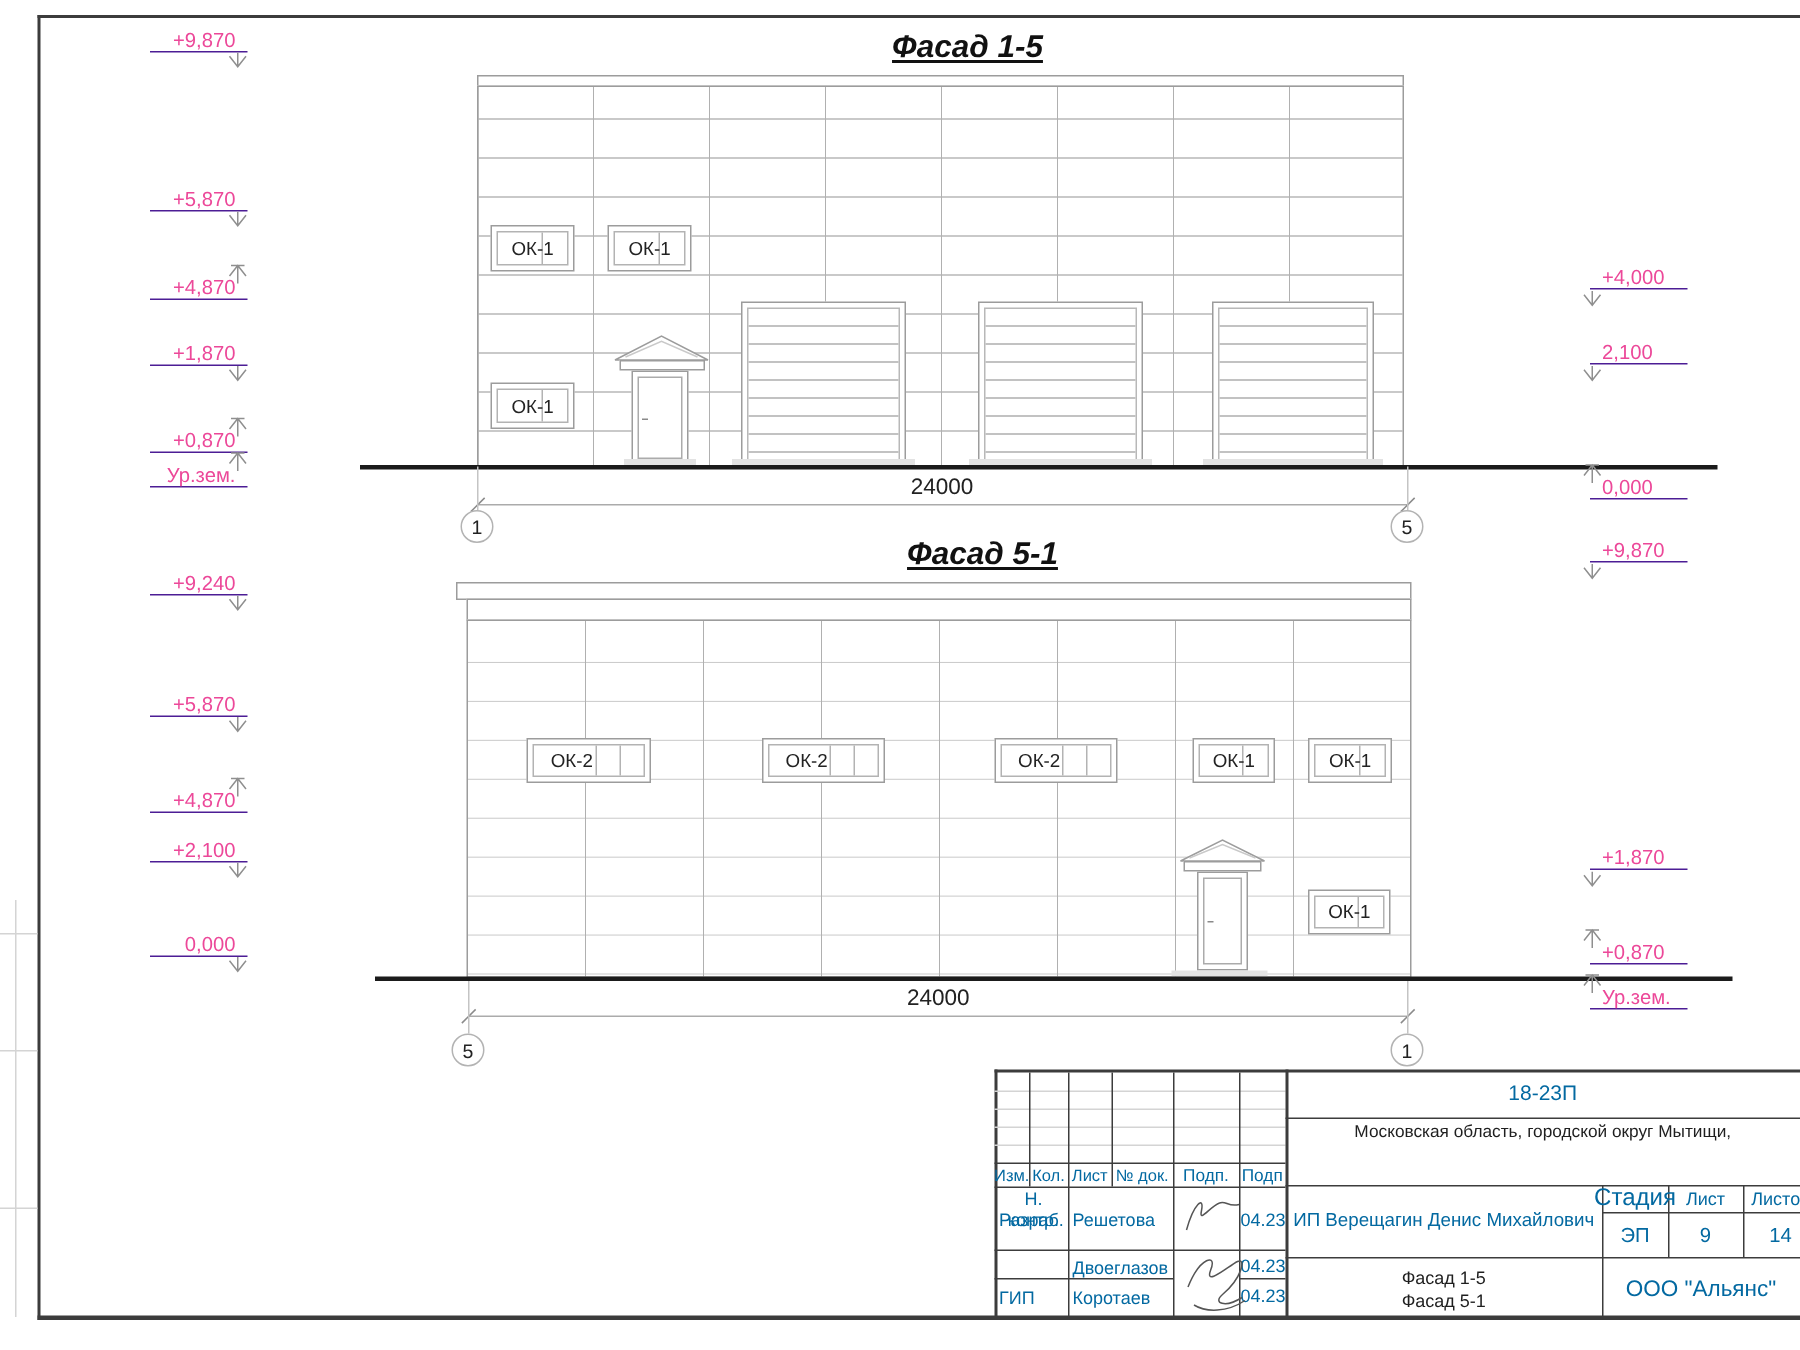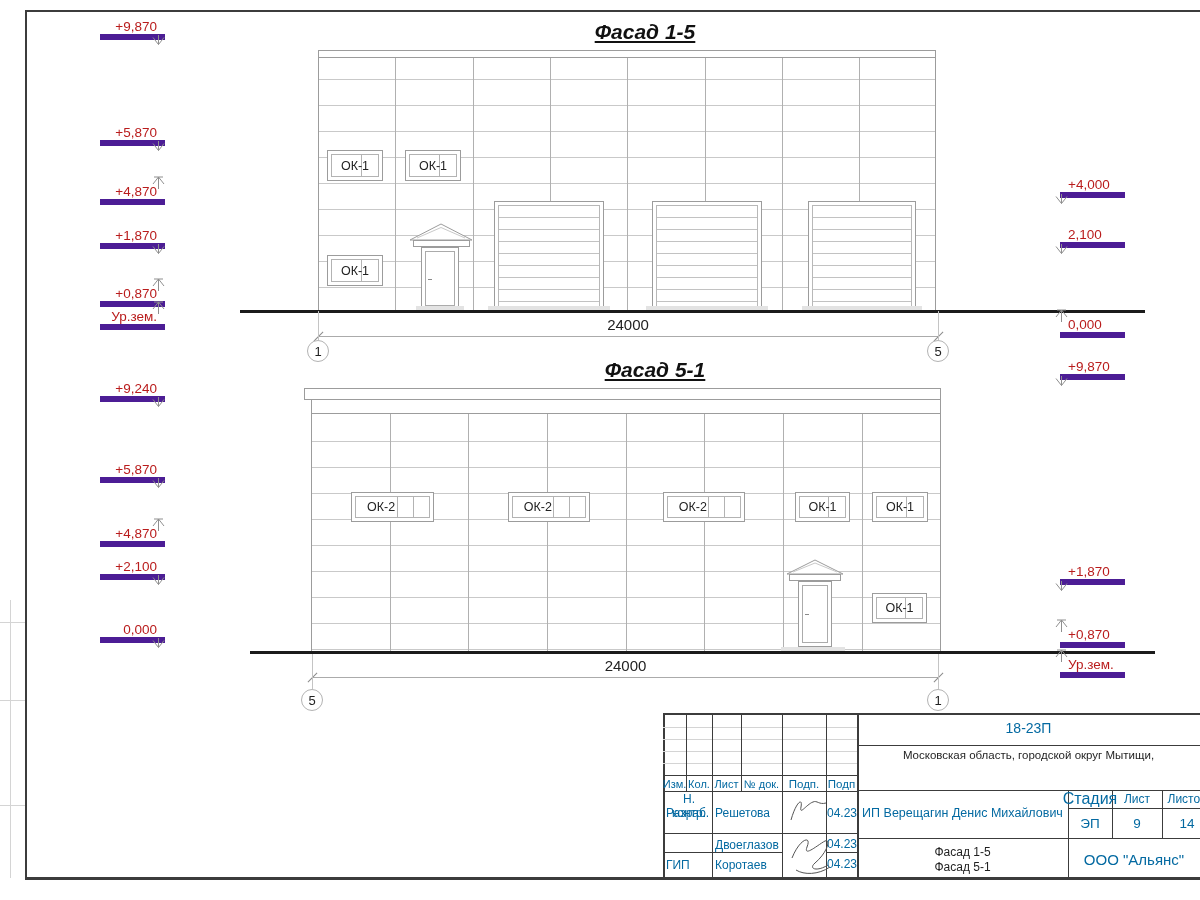--- a/index.html
+++ b/index.html
@@ -19,21 +19,21 @@
   .win-lbl{position:absolute;left:0;top:0;bottom:0;display:flex;align-items:center;justify-content:center;
            font-size:12.5px;color:#222;}
   .gate{position:absolute;border:1px solid #9c9c9c;background:#fff;padding:3px;box-sizing:border-box;}
   .gate-in{width:100%;height:100%;border:1px solid #b8b8b8;box-sizing:border-box;
            background:repeating-linear-gradient(to bottom,#fff 0 11px,#c2c2c2 11px 12px);}
   .door{position:absolute;border:1px solid #9c9c9c;background:#fff;padding:3px;box-sizing:border-box;}
   .door-leaf{position:relative;width:100%;height:100%;border:1px solid #ababab;box-sizing:border-box;}
   .handle{position:absolute;left:2px;top:50%;width:4px;height:1px;background:#8a8a8a;}
   .band{position:absolute;border:1px solid #9c9c9c;background:#fff;box-sizing:border-box;}
   .apron{position:absolute;background:#e3e3e3;}
-  .mk{position:absolute;font-size:13.5px;line-height:15px;color:#b91c1c;border-bottom:6px solid #4c1d95;white-space:nowrap;}
+  .mk{position:absolute;font-size:13.5px;line-height:15px;color:#ec4899;border-bottom:1px solid #4c1d95;white-space:nowrap;}
   .mkl{width:57px;text-align:right;padding-right:8px;}
   .mkr{width:57px;text-align:left;padding-left:8px;}
   .cv{position:absolute;}
   .cv path{stroke:#8f8f8f;fill:none;stroke-width:1;}
   .dim{position:absolute;background:#ababab;height:1px;}
   .dimtxt{position:absolute;text-align:center;font-size:15px;color:#222;}
   .tick{position:absolute;width:13px;height:1px;background:#8a8a8a;transform:rotate(-45deg);}
   .leader{position:absolute;width:1px;background:#c4c4c4;}
   .axis{position:absolute;width:22px;height:22px;border:1px solid #b3b3b3;border-radius:50%;background:#fff;
         display:flex;align-items:center;justify-content:center;font-size:13px;color:#222;box-sizing:border-box;}

